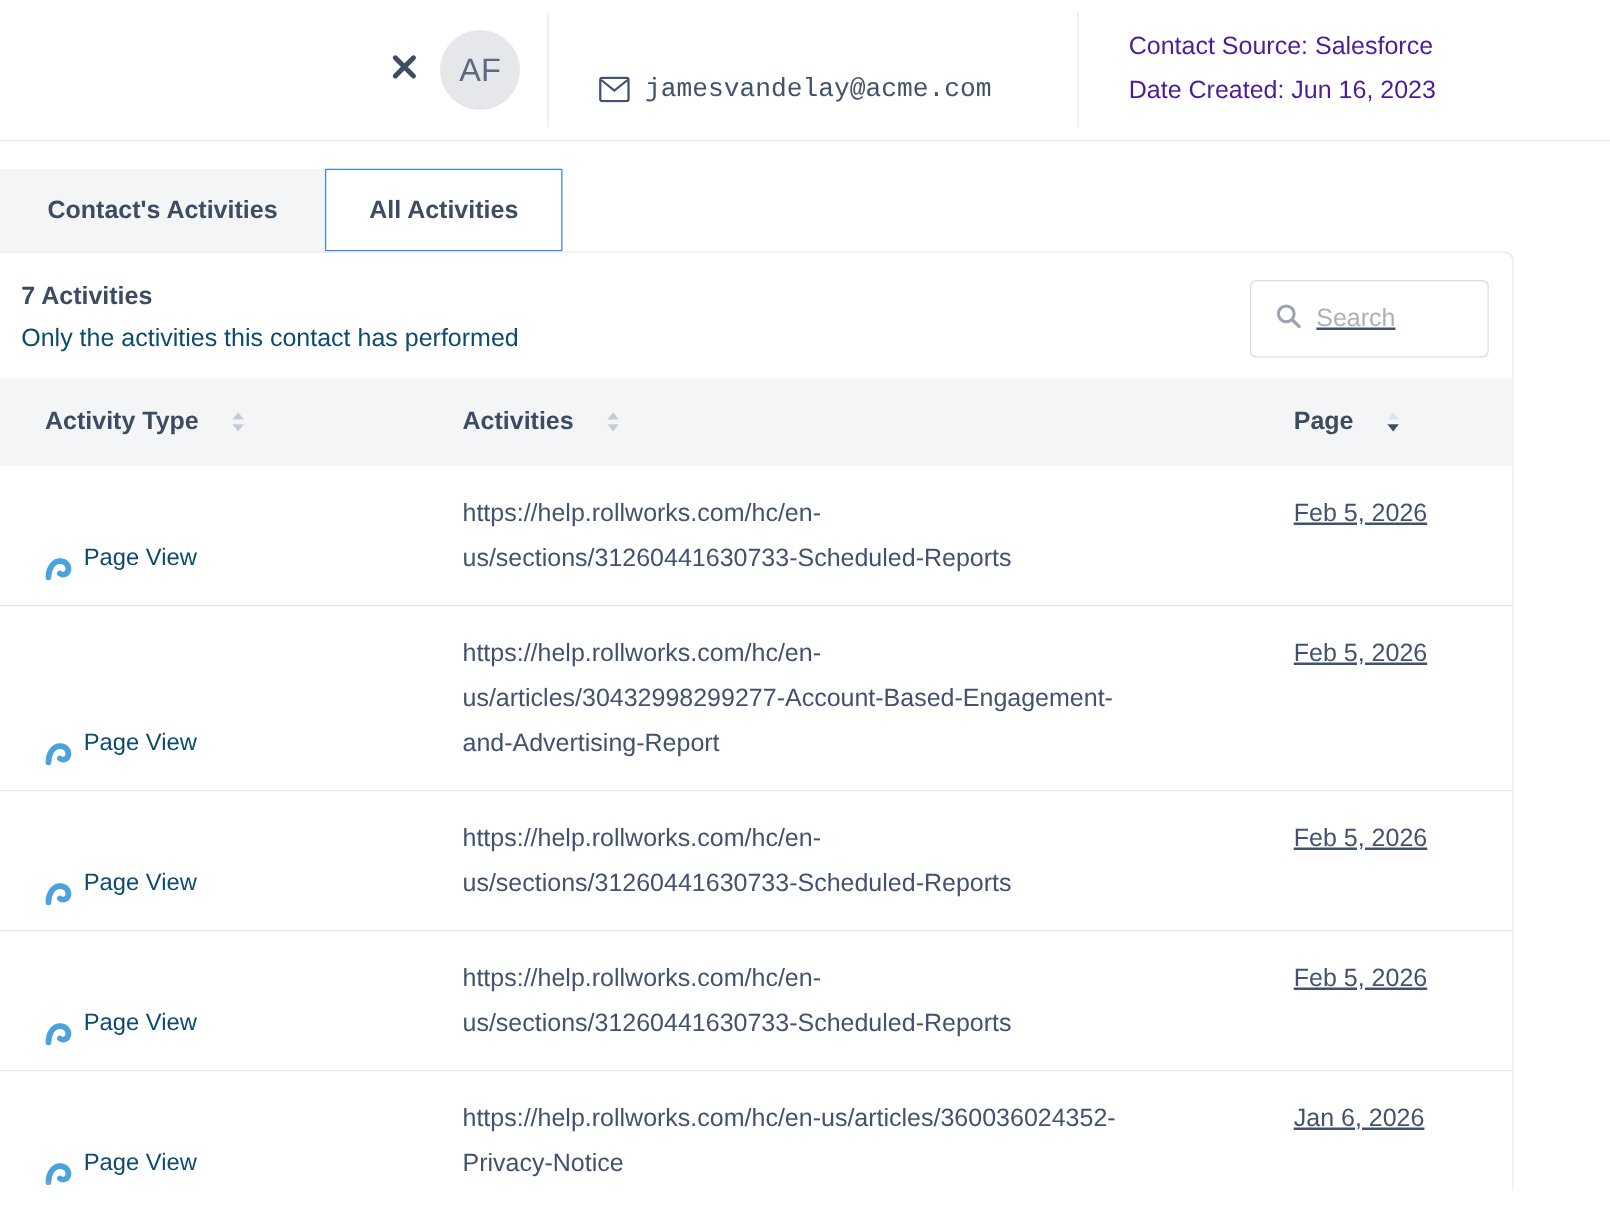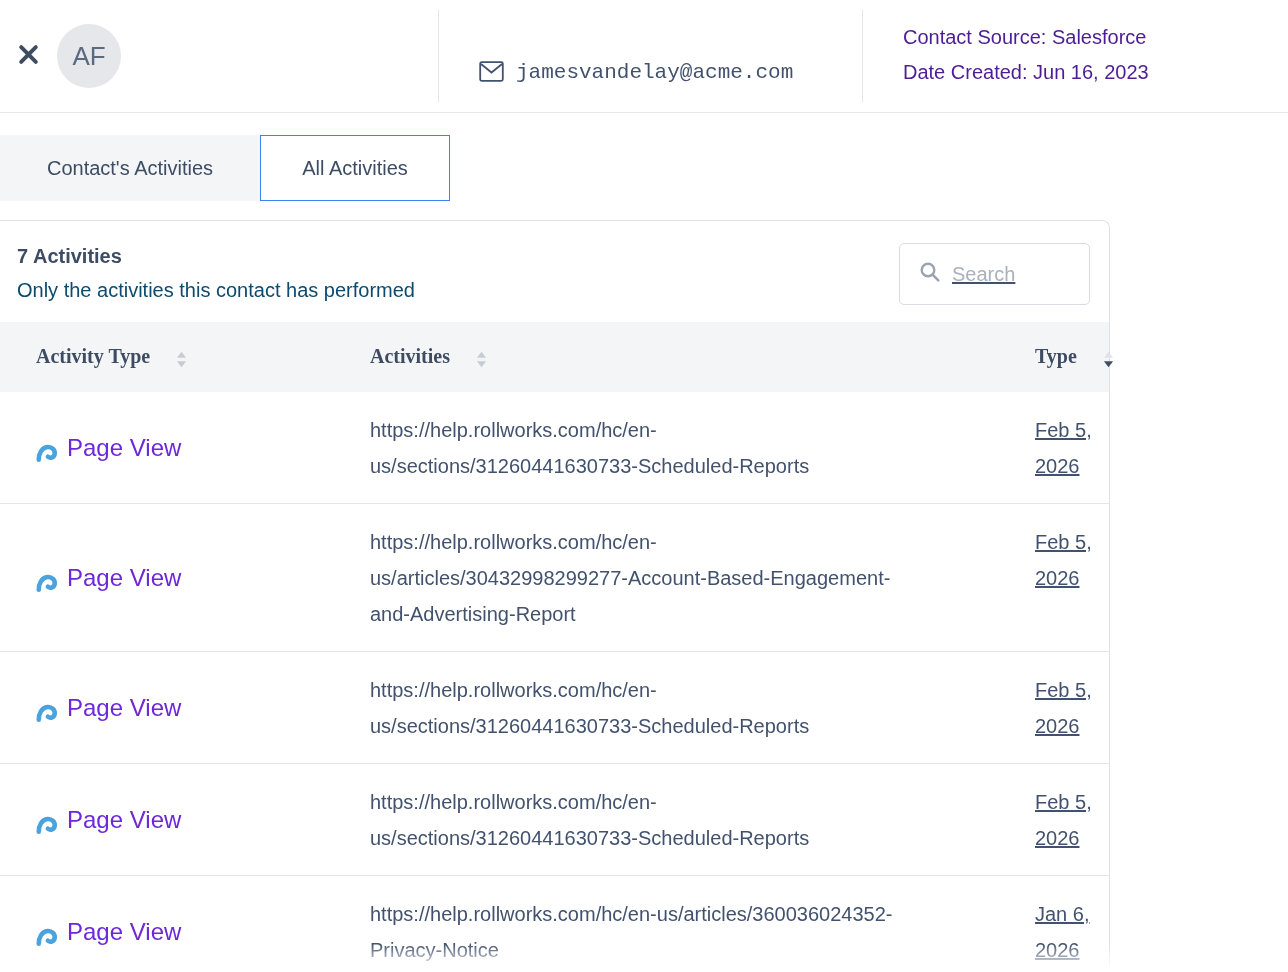--- a/index.html
+++ b/index.html
@@ -1,61 +1,61 @@
 <!DOCTYPE html>
 <html><head>
 <meta charset="utf-8">
 <style>
   * { margin:0; padding:0; box-sizing:border-box; }
   html,body { width:1288px; height:972px; overflow:hidden; background:#fff;
     font-family:"Liberation Sans", sans-serif; color:#42526e; }
 
   
   .header { height:113px; border-bottom:1px solid #e5e7ea; display:flex; }
-  .header-left { width:438px; display:flex; align-items:center; padding-left:14px; }
+  .header-left { width:438px; display:flex; align-items:center; padding-left:14px;justify-content:flex-end; }
   .close-btn { width:28px; height:28px; margin-right:15px; display:flex; align-items:center; justify-content:center; cursor:pointer; }
   .avatar { width:64px; height:64px; border-radius:50%; background:#e5e7ea; color:#5a6a80;
     font-size:26px; display:flex; align-items:center; justify-content:center; margin-right:22px; flex:none; }
   .person-name { font-size:26px; font-weight:bold; color:#3d4c63; margin-bottom:8px; white-space:nowrap; }
   .person-title { font-size:20px; color:#42526e; }
   .header-divider { width:1px; background:#e5e7ea; margin:10px 0; }
   .header-mid { width:423px; padding:32px 0 0 40px; display:flex; align-items:center; gap:12px;font-family:Liberation Mono, monospace; }
   .email-text { font-size:21px; color:#42526e; }
   .mail-icon { margin-top:3px; flex:none; }
   .header-right { padding:20px 0 0 40px; font-size:20px; line-height:35px; color:#4c1d95; }
 
   
   .tabs { display:flex; margin-top:22px; height:66px; }
-  .tab { display:flex; align-items:center; justify-content:center; font-size:20px; font-weight:normal;
+  .tab { display:flex; align-items:center; justify-content:center; font-size:20px; font-weight:bold;
     color:#3d4c63; cursor:pointer; }
   .tab.active { width:260px; background:#f4f5f6; }
   .tab.inactive { width:190px; background:#fff; border:1px solid #3b82f6; }
 
   
-  .card { margin-top:19px; width:1110px; height:752px; border-top:1px solid #dfe2e6;
+  .card { width:1211px; height:752px; border-top:1px solid #dfe2e6;
     border-right:1px solid #dfe2e6; border-top-right-radius:8px; position:relative; background:#fff; }
   .card-head { position:relative; padding:24px 20px 20px 17px; }
   .act-count { font-size:20px; font-weight:bold; color:#3d4c63; margin-bottom:11px; }
   .act-sub { font-size:20px; color:#0c4a6e; }
   .search-box { position:absolute; top:22px; right:19px; width:191px; height:62px;
     border:1px solid #d9dde2; border-radius:5px; background:#fff; display:flex; align-items:center;
     padding:0 12px 0 19px; gap:11px; }
   .search-box input { border:none; outline:none; font-size:20px; width:100%; color:#42526e;
     font-family:"Liberation Sans", sans-serif; background:transparent;text-decoration:underline; }
   .search-box input::placeholder { color:#aab1bc; }
 
   
   .thead { display:grid; grid-template-columns:334px 665px 1fr; padding:23px 0 24px 36px; background:#f4f5f7; }
-  .th { display:flex; align-items:flex-end; gap:26px; font-size:20px; font-weight:bold; color:#3d4c63; cursor:pointer;font-family:Liberation Serif, serif; }
+  .th { display:flex; align-items:center; gap:26px; font-size:20px; font-weight:bold; color:#3d4c63; cursor:pointer; }
   .sort-icon { flex:none; display:block; }
   .sort-icon .tri { fill:#c7ccd4; }
   .sort-icon.desc .tri-up { fill:#dfe2e7; }
   .sort-icon.desc .tri-down { fill:#404f66; }
   .row { display:grid; grid-template-columns:334px 665px 1fr; padding:20px 0 19px 36px; border-bottom:1px solid #e4e6e9; }
-  .cell-type { display:flex; align-items:center; gap:9px; font-size:24px; line-height:36px; color:#6d28d9; }
+  .cell-type { display:flex; align-items:flex-end; gap:9px; font-size:19px; line-height:36px; color:#0c4a6e; }
   .pv-icon { margin-top:8px; flex:none; }
   .cell-desc { font-size:20px; line-height:36px; color:#42526e; max-width:540px; overflow-wrap:break-word; }
   .cell-date { font-size:20px; line-height:36px; color:#42526e;text-decoration:underline; }
 
   .bottom-fade { position:fixed; left:0; bottom:0; width:1274px; height:28px; pointer-events:none;
     background:linear-gradient(to bottom, rgba(255,255,255,0), #ffffff 90%); }
 </style>
 </head>
 <body>
 
@@ -121,21 +121,21 @@
         </svg>
       </div>
       <div class="th">
         <span>Activities</span>
         <svg width="11" height="17" viewBox="0 0 12 18" class="sort-icon none">
           <path d="M6 0.5 L11 7 H1 Z" class="tri tri-up"></path>
           <path d="M6 17.5 L1 11 H11 Z" class="tri tri-down"></path>
         </svg>
       </div>
       <div class="th">
-        <span>Type</span>
+        <span>Page</span>
         <svg width="11" height="17" viewBox="0 0 12 18" class="sort-icon desc">
           <path d="M6 0.5 L11 7 H1 Z" class="tri tri-up"></path>
           <path d="M6 17.5 L1 11 H11 Z" class="tri tri-down"></path>
         </svg>
       </div>
     </div>
   <div id="tbody">
       <div class="row">
         <div class="cell-type">
           <svg width="22" height="22" viewBox="0 0 24 24" class="pv-icon">

